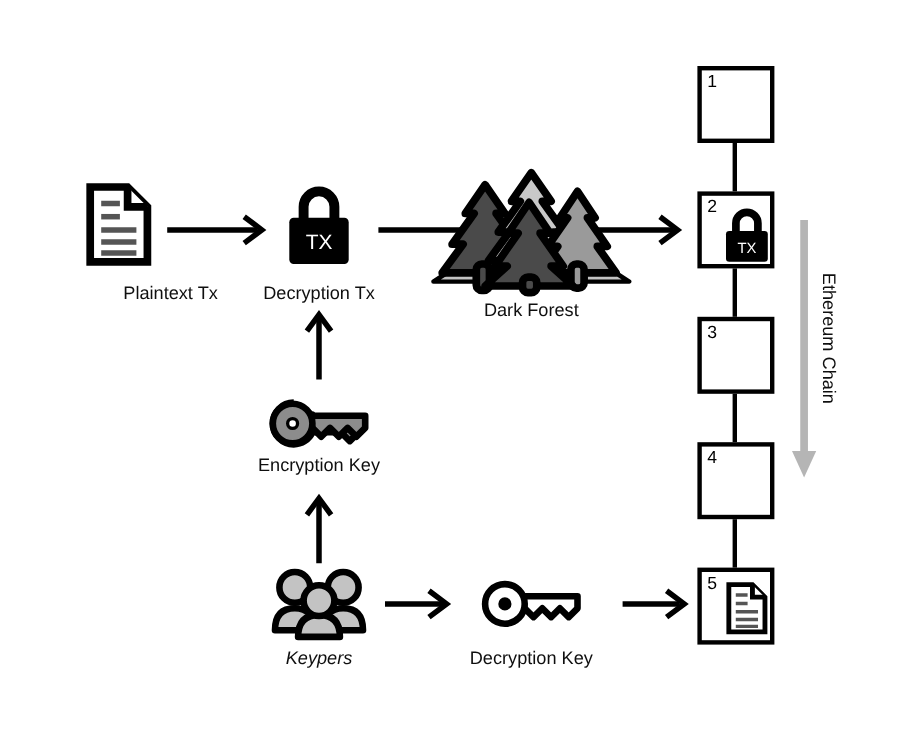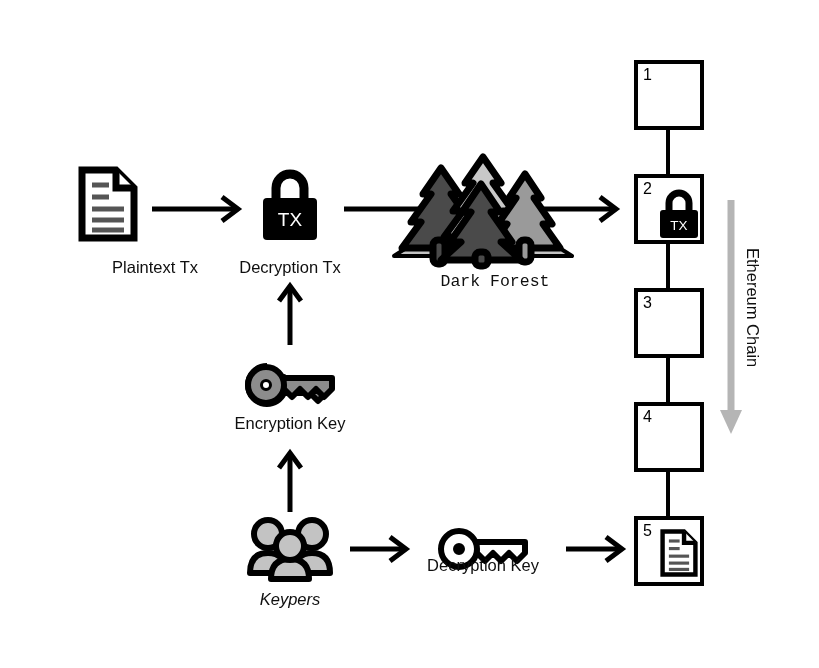--- a/index.html
+++ b/index.html
@@ -128,21 +128,21 @@
           <path d="M137 18 L153 42 L146 42 L164 68 L155 68 L172 92 L102 92 L119 68 L110 68 L128 42 L121 42 Z" fill="#9a9a9a" stroke="#000000" stroke-width="7" stroke-linejoin="round"></path>
           <rect x="131" y="84" width="12" height="22" rx="5" fill="#9a9a9a" stroke="#000000" stroke-width="7"></rect>
         </g>
 
         <g>
           <path d="M93 28 L112 56 L103 56 L124 86 L113 86 L133 104 L53 104 L73 86 L62 86 L83 56 L74 56 Z" fill="#4a4a4a" stroke="#000000" stroke-width="7" stroke-linejoin="round"></path>
           <rect x="87" y="96" width="13" height="14" rx="5" fill="#4a4a4a" stroke="#000000" stroke-width="7"></rect>
         </g>
       </svg>
     </div>
-    <div class="label" style="left:405px; top:272px; width:180px;font-family:Liberation Mono, monospace;">Dark Forest</div>
+    <div class="label" style="left:393px; top:272px; width:180px;">Dark Forest</div>
   </div>
 
   <div class="arrow" style="left:277px; top:283px;">
     <svg width="26" height="62" viewBox="0 0 26 62">
       <line x1="13" y1="62" x2="13" y2="6" stroke="#000000" stroke-width="5"></line>
       <polyline points="2,18 13,3 24,18" fill="none" stroke="#000000" stroke-width="5" stroke-linejoin="miter" stroke-linecap="butt"></polyline>
     </svg>
   </div>
 
   <div class="node">
@@ -201,21 +201,21 @@
   </div>
 
   <div class="node">
     <div class="icon-wrap" style="left:437px; top:526px;">
       <svg width="92" height="46" viewBox="0 0 92 46">
         <path d="M38 16 L88 16 L88 27 L80 35 L72 27 L64 35 L56 27 L48 35 L40 27 Z" fill="#ffffff" stroke="#000000" stroke-width="6" stroke-linejoin="round"></path>
         <circle cx="22" cy="23" r="18" fill="#ffffff" stroke="#000000" stroke-width="6"></circle>
         <circle cx="22" cy="23" r="4.5" fill="#000000" stroke="#000000" stroke-width="3"></circle>
       </svg>
     </div>
-    <div class="label" style="left:393px; top:555px; width:180px;">Decryption Key</div>
+    <div class="label" style="left:393px; top:589px; width:180px;">Decryption Key</div>
   </div>
 
   <div class="arrow" style="left:566px; top:536px;">
     <svg width="62" height="26" viewBox="0 0 62 26">
       <line x1="0" y1="13" x2="52" y2="13" stroke="#000000" stroke-width="5"></line>
       <polyline points="40,1 56,13 40,25" fill="none" stroke="#000000" stroke-width="5" stroke-linejoin="miter" stroke-linecap="butt"></polyline>
     </svg>
   </div>
 
   <div class="node">

